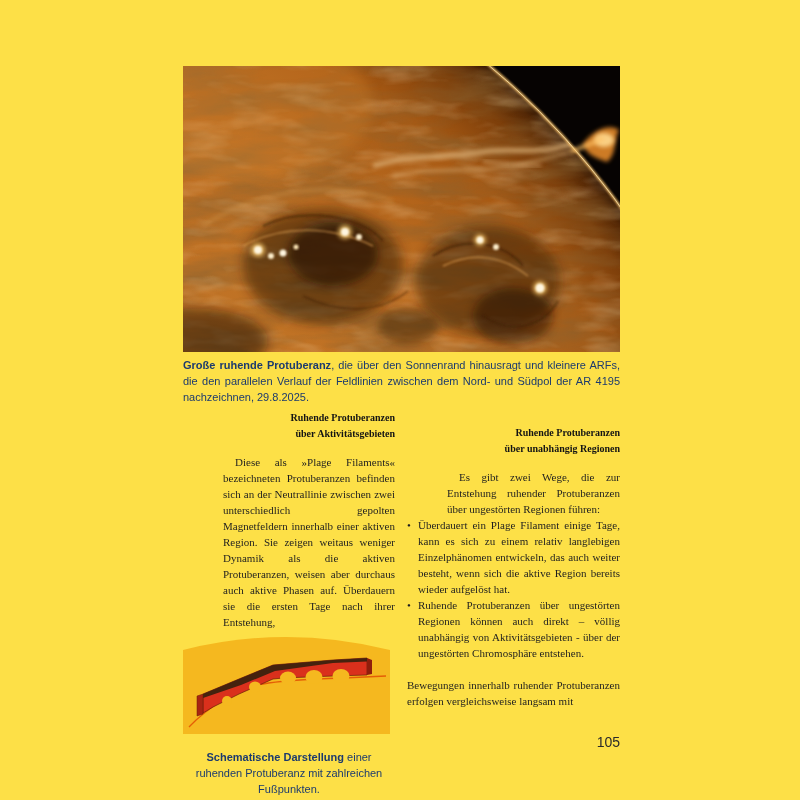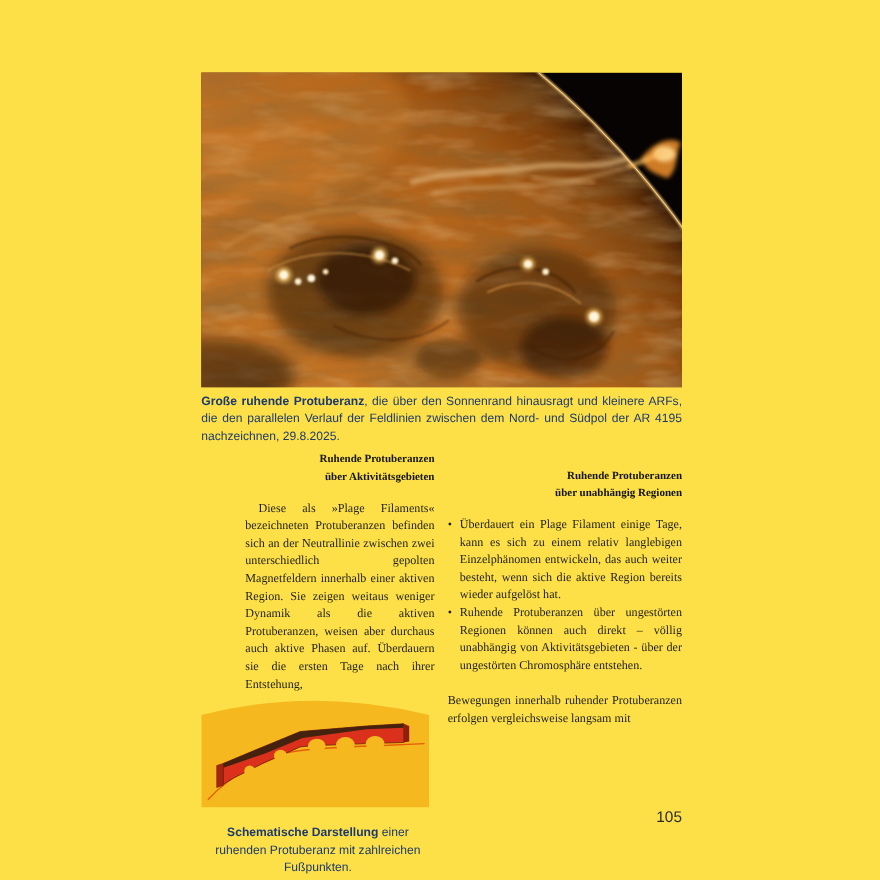--- a/index.html
+++ b/index.html
@@ -175,20 +175,21 @@
     <p class="schem-caption"><b>Schematische Darstellung</b><span> einer ruhenden Protuberanz mit zahlreichen Fußpunkten.</span></p>
   </div>
 
   <div class="col col-right">
 
     <h3 class="head">
       <span>Ruhende Protuberanzen</span><br>
       <span>über unabhängig Regionen</span>
     </h3>
 
+    <p class="body indent">Es gibt zwei Wege, die zur Entstehung ruhender Protuberanzen über ungestörten Regionen führen:</p>
 
     <div class="bullets">
       <div class="bullet-item">
         <span class="marker">•</span>
         <span class="btxt">Überdauert ein Plage Filament einige Tage, kann es sich zu einem relativ langlebigen Einzelphänomen entwickeln, das auch weiter besteht, wenn sich die aktive Region bereits wieder aufgelöst hat.</span>
       </div>
       <div class="bullet-item">
         <span class="marker">•</span>
         <span class="btxt">Ruhende Protuberanzen über ungestörten Regionen können auch direkt – völlig unabhängig von Aktivitätsgebieten - über der ungestörten Chromosphäre entstehen.</span>
       </div>

